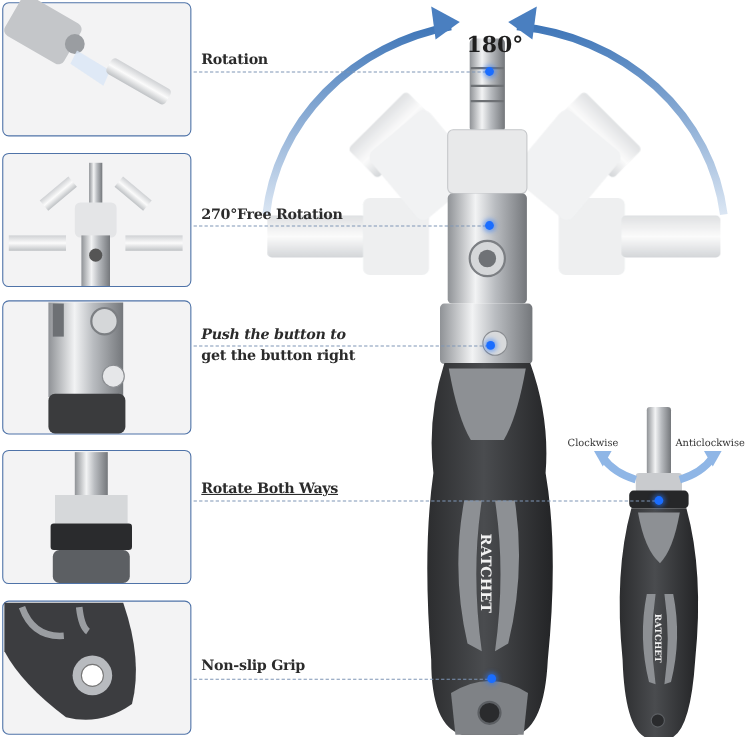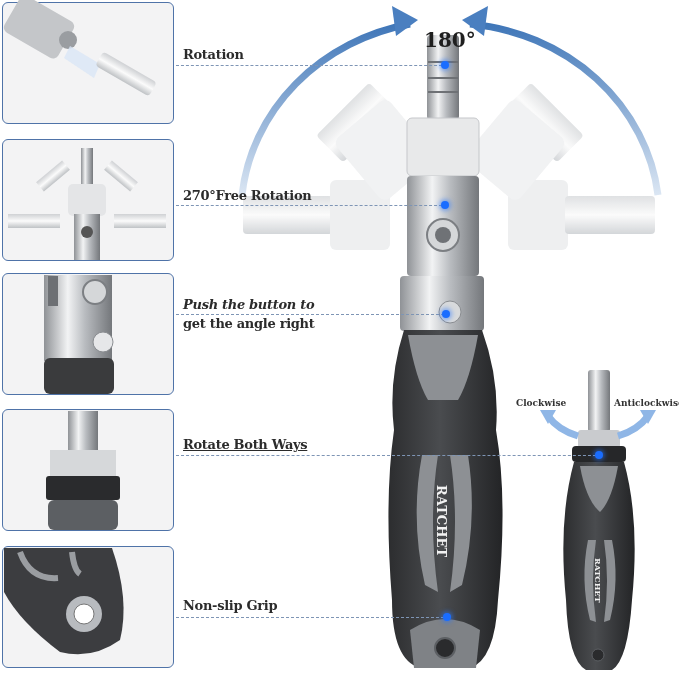--- a/index.html
+++ b/index.html
@@ -2,21 +2,21 @@
 <html><head>
 <meta charset="utf-8">
 <style>
   html, body { margin:0; padding:0; background:#ffffff; }
   body { width:679px; height:677px; position:relative; overflow:hidden; font-family:"DejaVu Serif", serif; }
   .panel { position:absolute; left:2px; width:172px; height:122px; border:1.5px solid #4f73a8; border-radius:6px; background:#f3f3f4; overflow:hidden; box-sizing:border-box; }
   .label { position:absolute; left:183px; font-family:"DejaVu Serif", serif; font-weight:bold; font-size:13px; color:#2b2b2b; letter-spacing:-0.3px; line-height:16px; white-space:nowrap; }
   .dash { position:absolute; left:176px; height:0; border-top:1px dashed #7e95b5; }
   .dot { position:absolute; width:8px; height:8px; border-radius:50%; background:#1a6dff; box-shadow:0 0 4px 2px rgba(40,120,255,0.5); }
   .angle { position:absolute; left:424px; top:8px; font-family:"DejaVu Serif", serif; font-weight:bold; font-size:20px; color:#1f1f1f;margin-top:20px; }
-  .small-label { position:absolute; font-family:"DejaVu Serif", serif; font-weight:bold; font-size:9px; color:#333; }
+  .small-label { position:absolute; font-family:"DejaVu Serif", serif; font-weight:normal; font-size:9px; color:#333; }
   svg { position:absolute; left:0; top:0; }
 </style>
 </head>
 <body>
 
 <svg width="679" height="677" viewBox="0 0 679 677">
   <defs>
     <linearGradient id="arcGrad" x1="0" y1="0" x2="0" y2="1">
       <stop offset="0" stop-color="#3f76b8"></stop>
       <stop offset="1" stop-color="#dbe6f3"></stop>
@@ -191,21 +191,21 @@
 <div class="dash" style="top:65px; width:266px;"></div>
 <div class="dot" style="left:441px; top:61px;"></div>
 
 <div class="angle">180°</div>
 
 <div class="label" style="top:188px;">270°Free Rotation</div>
 <div class="dash" style="top:205px; width:266px;"></div>
 <div class="dot" style="left:441px; top:201px;"></div>
 
 <div class="label" style="top:297px;font-style:italic;">Push the button to</div>
-<div class="label" style="top:316px;">get the angle right</div>
+<div class="label" style="top:316px;">get the button right</div>
 <div class="dash" style="top:314px; width:268px;"></div>
 <div class="dot" style="left:442px; top:310px;"></div>
 
 <div class="label" style="top:437px;text-decoration:underline;">Rotate Both Ways</div>
 <div class="dash" style="top:455px; width:420px;"></div>
 <div class="dot" style="left:595px; top:451px;"></div>
 
 <div class="label" style="top:598px;">Non-slip Grip</div>
 <div class="dash" style="top:617px; width:268px;"></div>
 <div class="dot" style="left:443px; top:613px;"></div>

